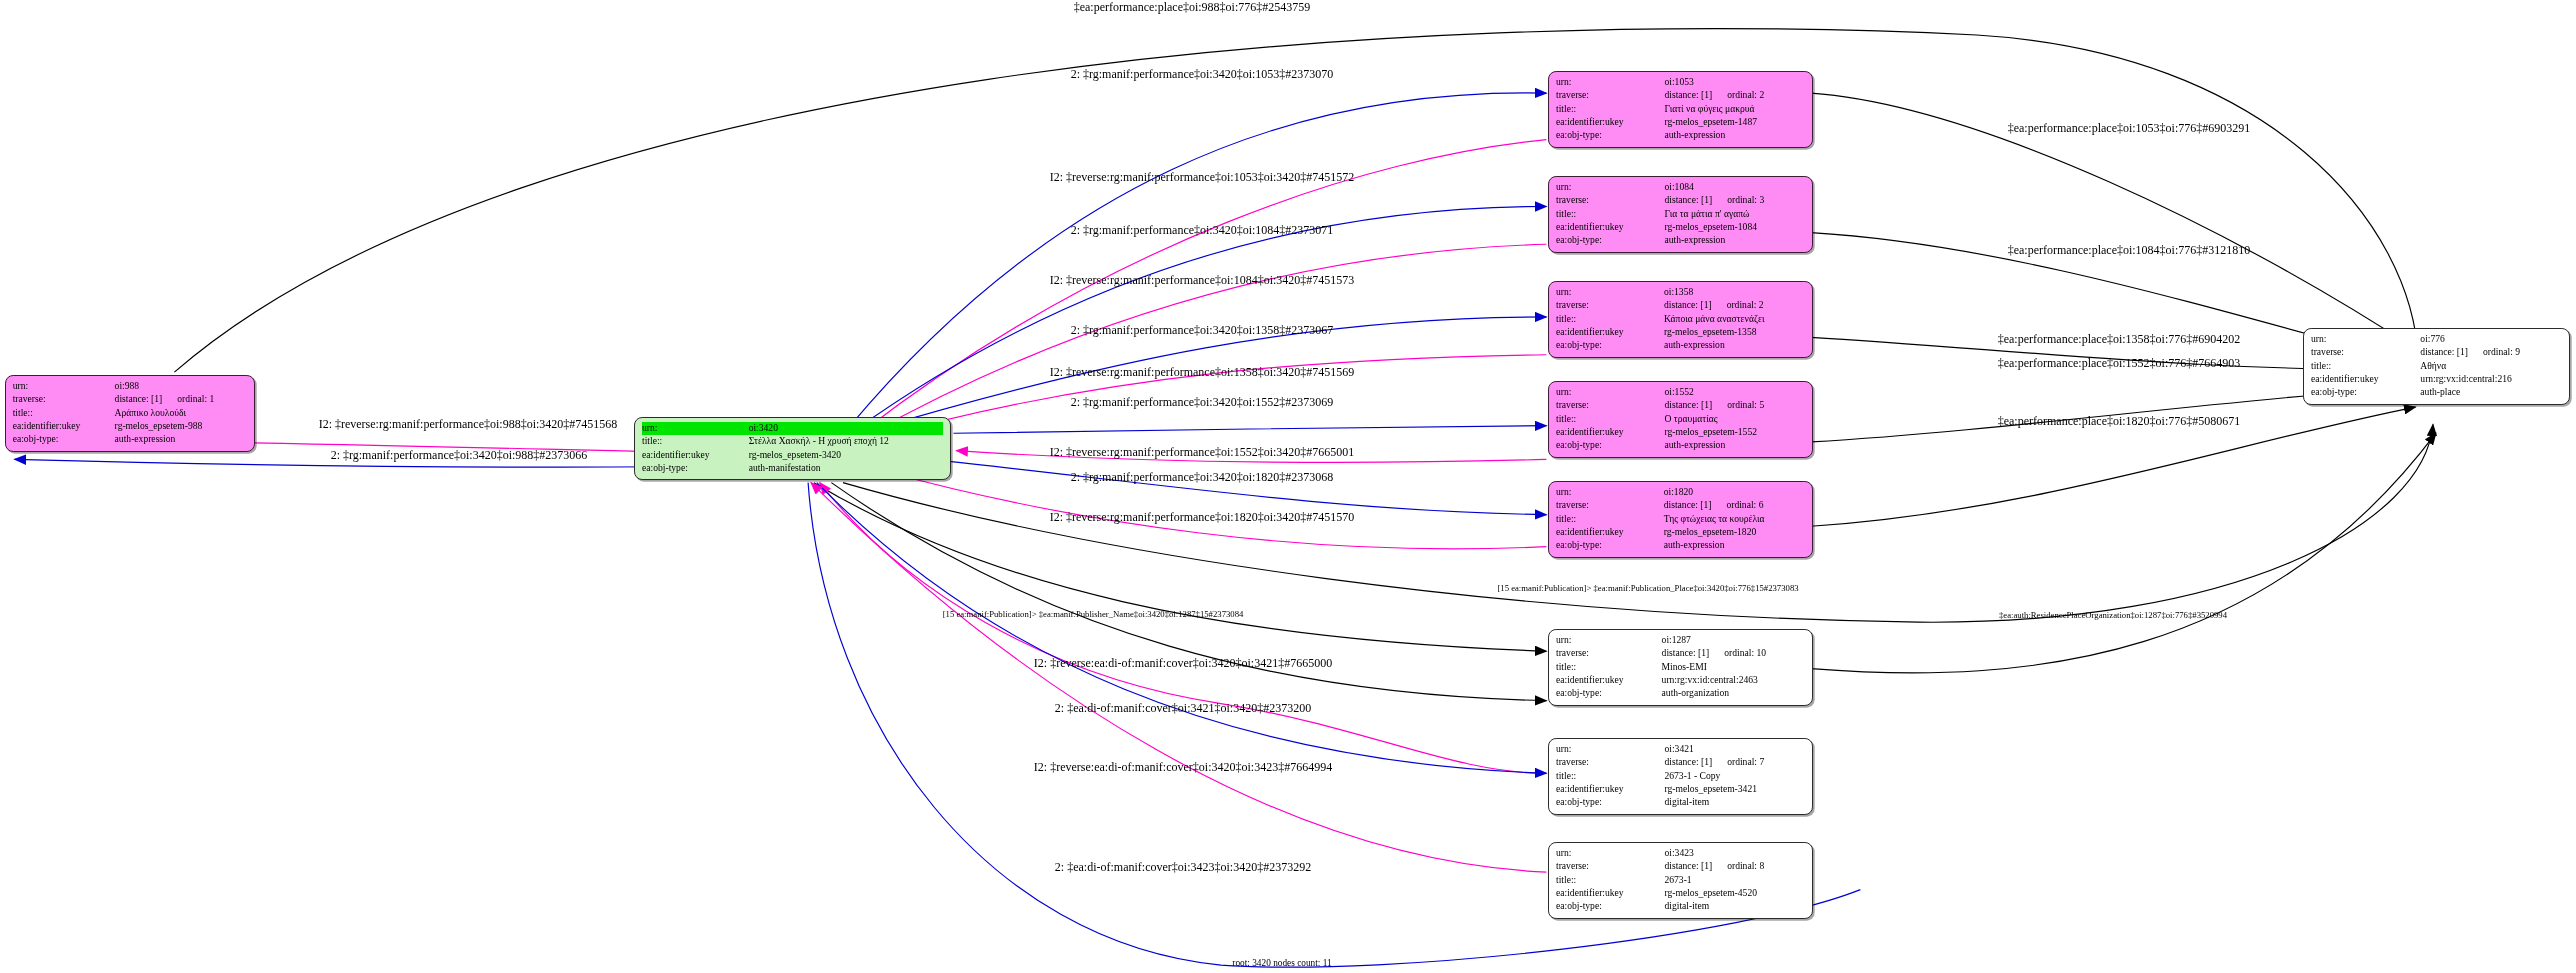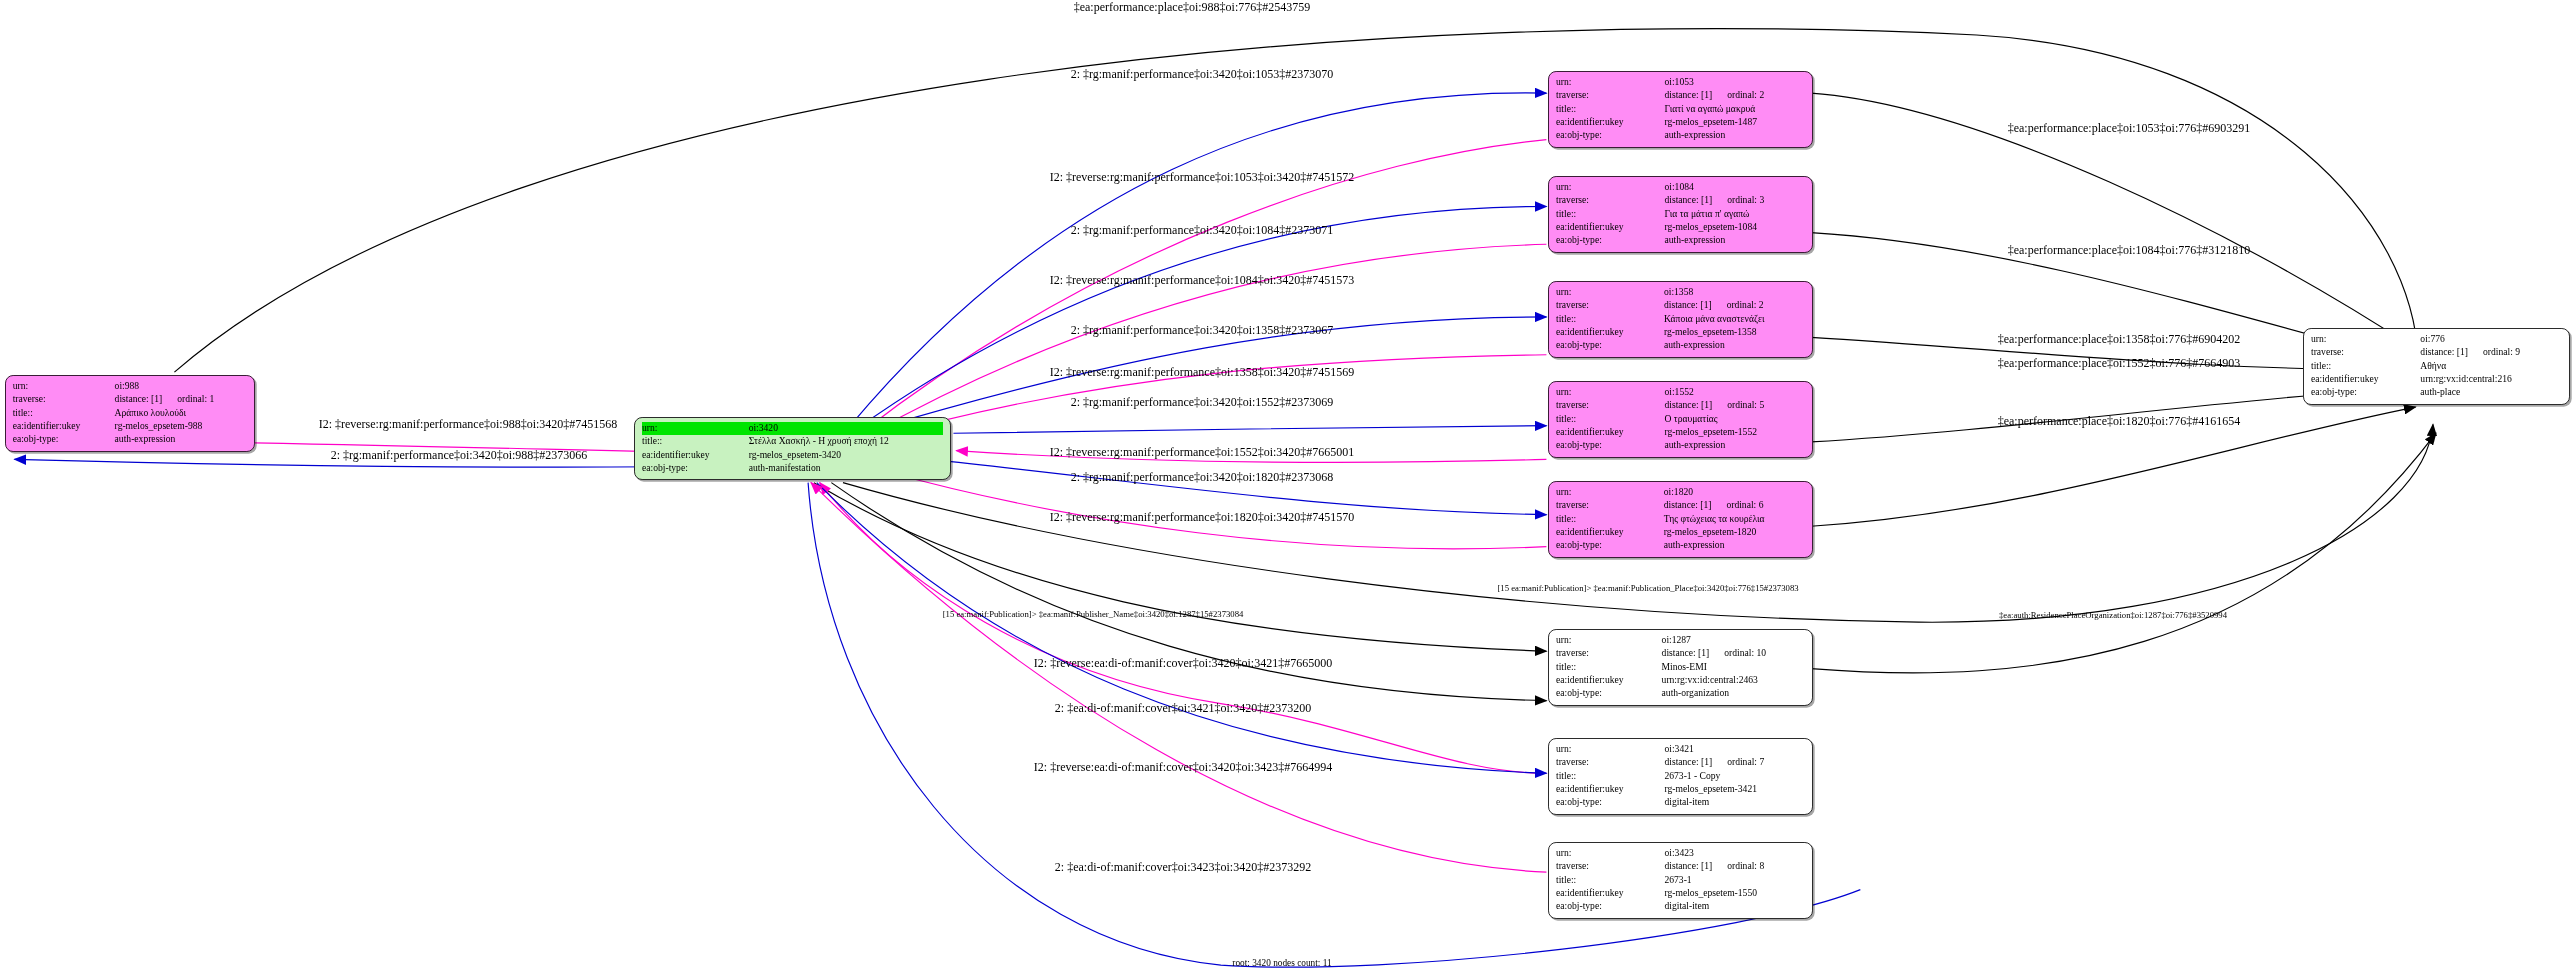--- a/index.html
+++ b/index.html
@@ -150,21 +150,21 @@
           <tr>
             <td class="k">urn:</td>
             <td>oi:1053</td>
           </tr>
       <tr>
             <td class="k">traverse:</td>
             <td><span class="val2">distance: [1]</span><span class="ord">ordinal: 2</span></td>
           </tr>
       <tr>
             <td class="k">title::</td>
-            <td>Γιατί να αγαπώ μακρυά</td>
+            <td>Γιατί να φύγεις μακρυά</td>
           </tr>
       <tr>
             <td class="k">ea:identifier:ukey</td>
             <td>rg-melos_epsetem-1487</td>
           </tr>
       <tr>
             <td class="k">ea:obj-type:</td>
             <td>auth-expression</td>
           </tr>
     </tbody>
@@ -343,21 +343,21 @@
       <tr>
             <td class="k">traverse:</td>
             <td><span class="val2">distance: [1]</span><span class="ord">ordinal: 8</span></td>
           </tr>
       <tr>
             <td class="k">title::</td>
             <td>2673-1</td>
           </tr>
       <tr>
             <td class="k">ea:identifier:ukey</td>
-            <td>rg-melos_epsetem-1550</td>
+            <td>rg-melos_epsetem-4520</td>
           </tr>
       <tr>
             <td class="k">ea:obj-type:</td>
             <td>digital-item</td>
           </tr>
     </tbody>
       </table>
   </div>
 
   <div class="node" style="left:2303px;top:328px;width:267px;">
@@ -399,21 +399,21 @@
   <div class="elabel" style="left:1202px;top:470px;">2: ‡rg:manif:performance‡oi:3420‡oi:1820‡#2373068</div>
   <div class="elabel" style="left:1202px;top:510px;">I2: ‡reverse:rg:manif:performance‡oi:1820‡oi:3420‡#7451570</div>
 
   <div class="elabel" style="left:468px;top:417px;">I2: ‡reverse:rg:manif:performance‡oi:988‡oi:3420‡#7451568</div>
   <div class="elabel" style="left:459px;top:448px;">2: ‡rg:manif:performance‡oi:3420‡oi:988‡#2373066</div>
 
   <div class="elabel" style="left:2129px;top:121px;">‡ea:performance:place‡oi:1053‡oi:776‡#6903291</div>
   <div class="elabel" style="left:2129px;top:243px;">‡ea:performance:place‡oi:1084‡oi:776‡#3121810</div>
   <div class="elabel" style="left:2119px;top:332px;">‡ea:performance:place‡oi:1358‡oi:776‡#6904202</div>
   <div class="elabel" style="left:2119px;top:356px;">‡ea:performance:place‡oi:1552‡oi:776‡#7664903</div>
-  <div class="elabel" style="left:2119px;top:414px;">‡ea:performance:place‡oi:1820‡oi:776‡#4161654</div>
+  <div class="elabel" style="left:2119px;top:414px;">‡ea:performance:place‡oi:1820‡oi:776‡#5080671</div>
 
   <div class="elabel small" style="left:1648px;top:583px;">[15 ea:manif:Publication]&gt; ‡ea:manif:Publication_Place‡oi:3420‡oi:776‡15#2373083</div>
   <div class="elabel small" style="left:1093px;top:609px;">[15 ea:manif:Publication]&gt; ‡ea:manif:Publisher_Name‡oi:3420‡oi:1287‡15#2373084</div>
   <div class="elabel small" style="left:2113px;top:610px;font-family:Liberation Serif, serif;">‡ea:auth:ResidencePlaceOrganization‡oi:1287‡oi:776‡#3520994</div>
 
   <div class="elabel" style="left:1183px;top:656px;">I2: ‡reverse:ea:di-of:manif:cover‡oi:3420‡oi:3421‡#7665000</div>
   <div class="elabel" style="left:1183px;top:701px;">2: ‡ea:di-of:manif:cover‡oi:3421‡oi:3420‡#2373200</div>
   <div class="elabel" style="left:1183px;top:760px;">I2: ‡reverse:ea:di-of:manif:cover‡oi:3420‡oi:3423‡#7664994</div>
   <div class="elabel" style="left:1183px;top:860px;">2: ‡ea:di-of:manif:cover‡oi:3423‡oi:3420‡#2373292</div>
 

